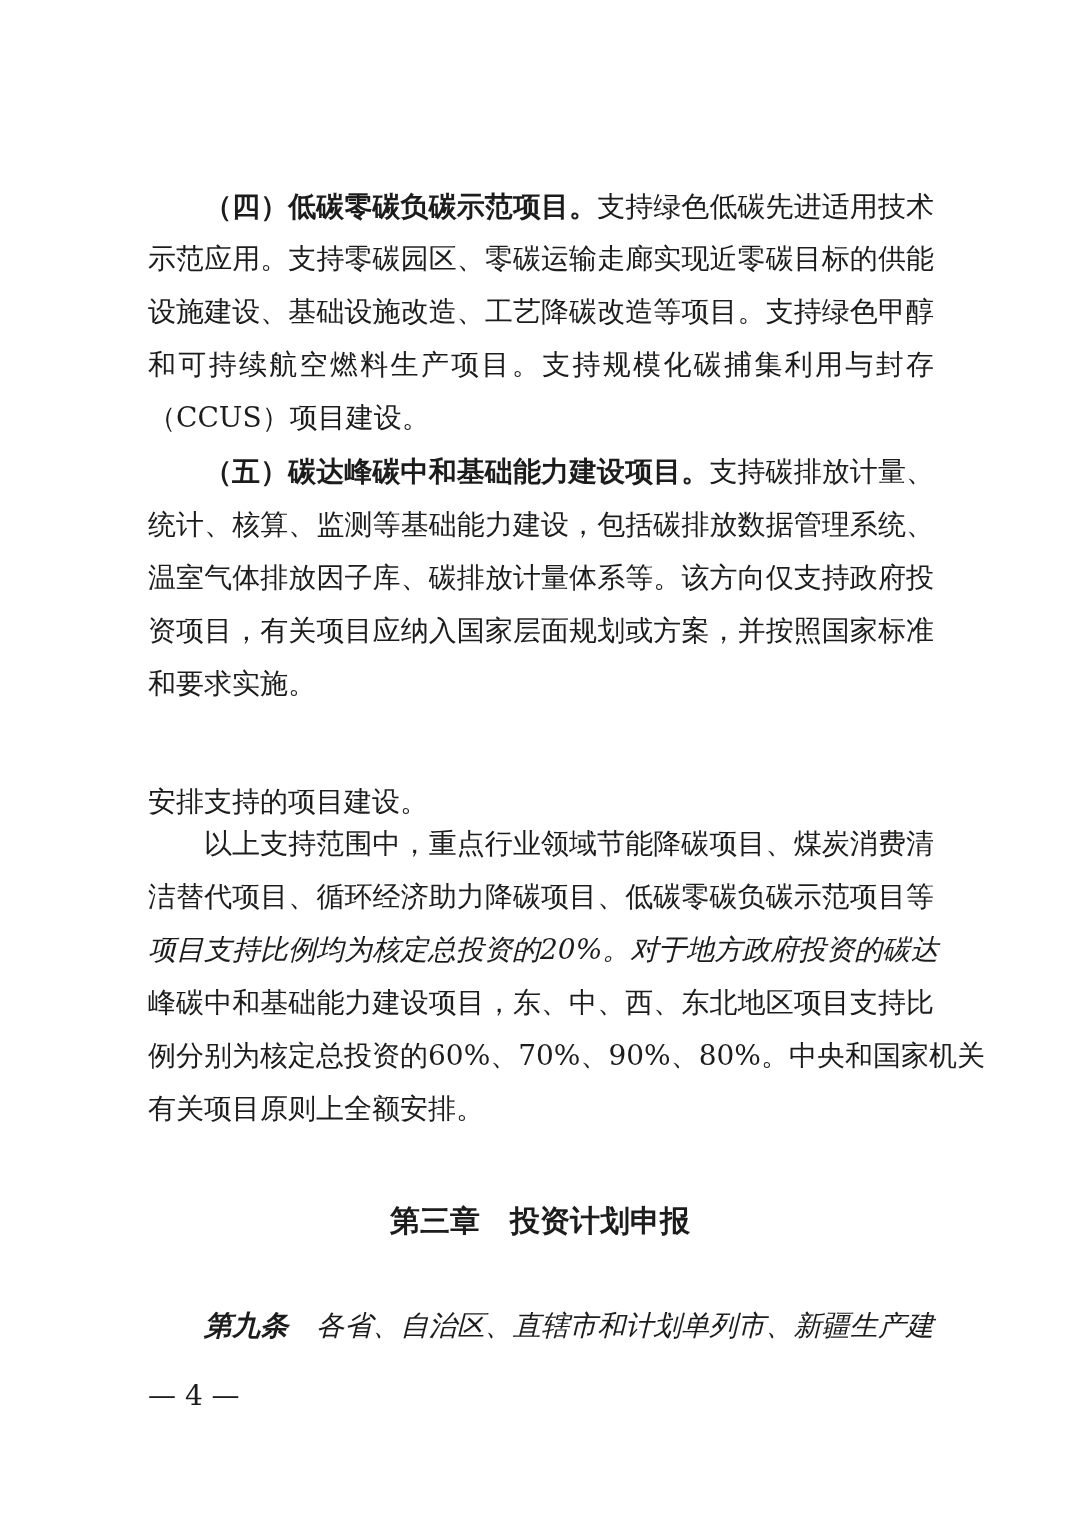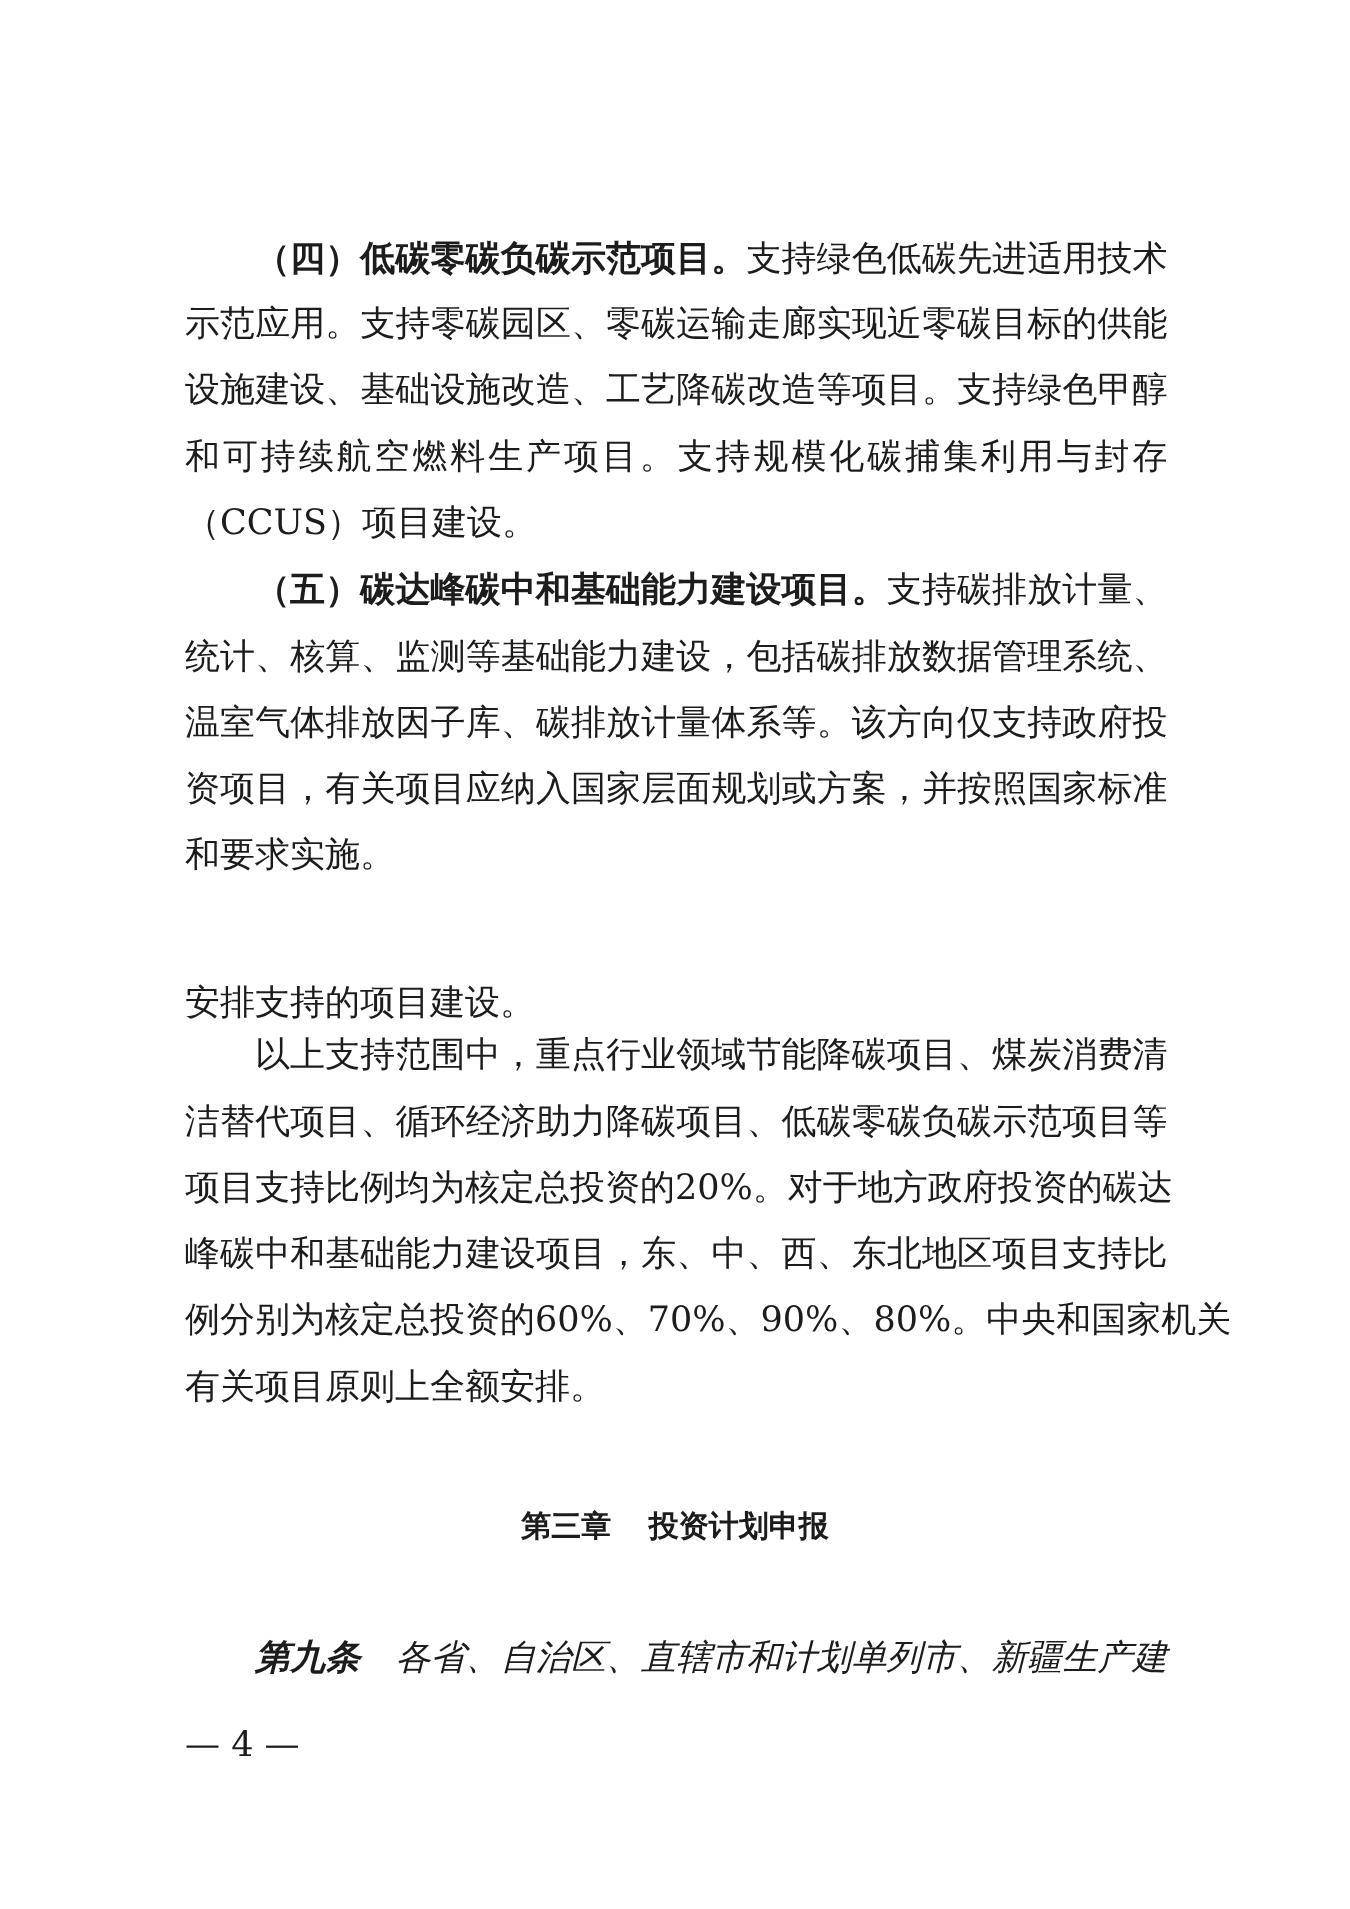--- a/index.html
+++ b/index.html
@@ -14,21 +14,21 @@
       font-size: 28px; line-height: 36px; height: 36px;
       white-space: nowrap; text-align: justify; text-align-last: justify;
       letter-spacing: 0;
     }
     .line.last { text-align-last: left; }
     .indent { left: 204px; width: 730px; }
     .b { font-weight: bold; }
     .heading {
       position: absolute; left: 0; width: 1080px; top: 1203px;
       text-align: center; font-family: "DejaVu Sans", "Liberation Sans", sans-serif;
-      font-weight: bold; font-size: 24px; line-height: 36px;
+      font-weight: bold; font-size: 30px; line-height: 36px;
     }
     .heading .gap { display: inline-block; width: 30px; }
     .page-num {
       position: absolute; left: 148px; top: 1378px;
       font-size: 28px; line-height: 36px; white-space: nowrap;
     }
   </style>
 </head>
 <body>
 
@@ -43,21 +43,21 @@
   <div class="line indent" style="top:454px;"><span class="b">（五）碳达峰碳中和基础能力建设项目。</span><span>支持碳排放计量、</span></div>
   <div class="line" style="top:507px;">统计、核算、监测等基础能力建设，包括碳排放数据管理系统、</div>
   <div class="line" style="top:560px;">温室气体排放因子库、碳排放计量体系等。该方向仅支持政府投</div>
   <div class="line" style="top:613px;">资项目，有关项目应纳入国家层面规划或方案，并按照国家标准</div>
   <div class="line last" style="top:666px;">和要求实施。</div>
 
   <div class="line last" style="top:772px;margin-top:12px;">安排支持的项目建设。</div>
 
   <div class="line indent" style="top:826px;">以上支持范围中，重点行业领域节能降碳项目、煤炭消费清</div>
   <div class="line" style="top:879px;">洁替代项目、循环经济助力降碳项目、低碳零碳负碳示范项目等</div>
-  <div class="line" style="top:932px;">项目支持比例均为核定总投资的20%。对于地方政府投资的碳达</div>
+  <div class="line" style="top:932px;font-style:italic;">项目支持比例均为核定总投资的20%。对于地方政府投资的碳达</div>
   <div class="line" style="top:985px;">峰碳中和基础能力建设项目，东、中、西、东北地区项目支持比</div>
   <div class="line" style="top:1038px;">例分别为核定总投资的60%、70%、90%、80%。中央和国家机关</div>
   <div class="line last" style="top:1091px;">有关项目原则上全额安排。</div>
 
   <div class="heading">
     <span>第三章</span><span class="gap"></span><span>投资计划申报</span>
   </div>
 
   <div class="line indent" style="top:1308px;font-style:italic;"><span class="b">第九条</span><span style="display:inline-block;width:28px;"></span><span>各省、自治区、直辖市和计划单列市、新疆生产建</span></div>
 

